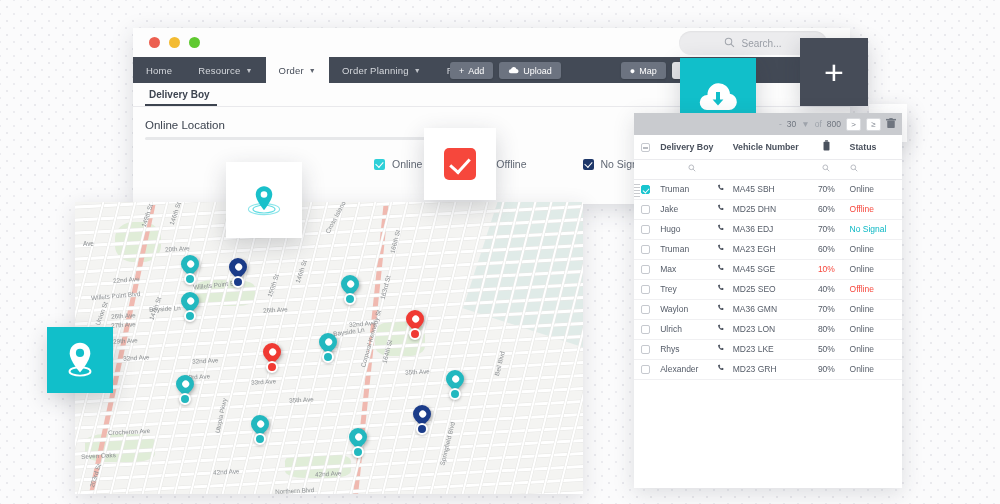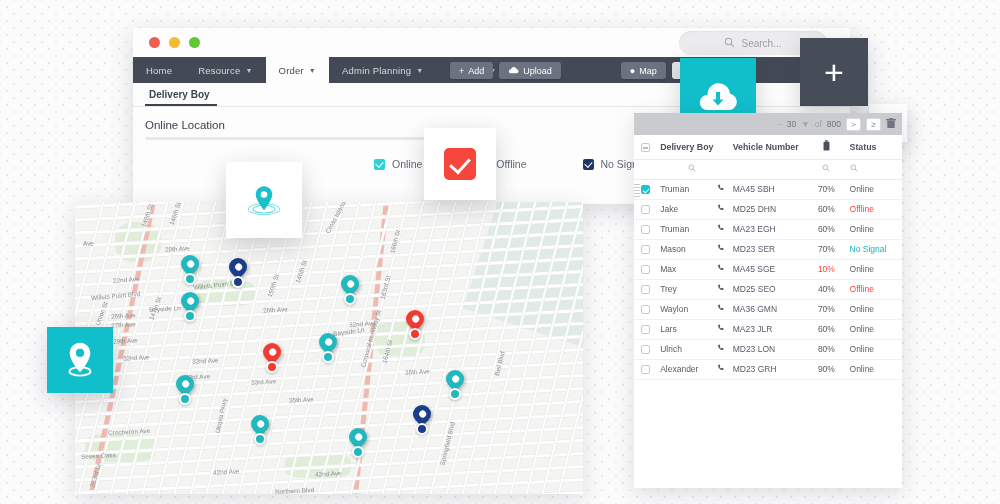--- a/index.html
+++ b/index.html
@@ -210,21 +210,21 @@
     </div>
     <div class="nav-item">
       <span>Resource</span>
       <span class="caret">▼</span>
     </div>
     <div class="nav-item active">
       <span>Order</span>
       <span class="caret">▼</span>
     </div>
     <div class="nav-item">
-      <span>Admin Planning</span>
+      <span>Order Planning</span>
       <span class="caret">▼</span>
     </div>
     <div class="nav-item">
       <span>Reports</span>
       <span class="caret">▼</span>
     </div>
     <div class="nav-item">
       <span>Admin</span>
       <span class="caret">▼</span>
     </div>
@@ -579,40 +579,40 @@
           <td class="col-name">Jake</td>
           <td class="col-phone"><svg width="8" height="8" viewBox="0 0 16 16">
               <path d="M3 1.8 5.2 1.2 6.6 4.3 5.2 5.4c.6 1.7 2 3.1 3.7 3.7l1.1-1.4 3.1 1.4-.6 2.2c-.2.7-.9 1-1.6.9C6.6 11.6 3.1 8.1 2.1 3.4c-.1-.7.2-1.4.9-1.6z" fill="#4a515d"></path>
             </svg></td>
           <td class="col-veh">MD25 DHN</td>
           <td class="col-bat">60%</td>
           <td class="col-status status-offline">Offline</td>
         </tr>
         <tr>
           <td class="col-chk"><span class="cbox"></span></td>
+          <td class="col-name">Hugo</td>
+          <td class="col-phone"><svg width="8" height="8" viewBox="0 0 16 16">
+              <path d="M3 1.8 5.2 1.2 6.6 4.3 5.2 5.4c.6 1.7 2 3.1 3.7 3.7l1.1-1.4 3.1 1.4-.6 2.2c-.2.7-.9 1-1.6.9C6.6 11.6 3.1 8.1 2.1 3.4c-.1-.7.2-1.4.9-1.6z" fill="#4a515d"></path>
+            </svg></td>
+          <td class="col-veh">MA36 EDJ</td>
+          <td class="col-bat">70%</td>
+          <td class="col-status status-nosignal">No Signal</td>
+        </tr>
+        <tr>
+          <td class="col-chk"><span class="cbox"></span></td>
           <td class="col-name">Truman</td>
           <td class="col-phone"><svg width="8" height="8" viewBox="0 0 16 16">
               <path d="M3 1.8 5.2 1.2 6.6 4.3 5.2 5.4c.6 1.7 2 3.1 3.7 3.7l1.1-1.4 3.1 1.4-.6 2.2c-.2.7-.9 1-1.6.9C6.6 11.6 3.1 8.1 2.1 3.4c-.1-.7.2-1.4.9-1.6z" fill="#4a515d"></path>
             </svg></td>
           <td class="col-veh">MA23 EGH</td>
           <td class="col-bat">60%</td>
           <td class="col-status status-online">Online</td>
         </tr>
         <tr>
           <td class="col-chk"><span class="cbox"></span></td>
-          <td class="col-name">Mason</td>
-          <td class="col-phone"><svg width="8" height="8" viewBox="0 0 16 16">
-              <path d="M3 1.8 5.2 1.2 6.6 4.3 5.2 5.4c.6 1.7 2 3.1 3.7 3.7l1.1-1.4 3.1 1.4-.6 2.2c-.2.7-.9 1-1.6.9C6.6 11.6 3.1 8.1 2.1 3.4c-.1-.7.2-1.4.9-1.6z" fill="#4a515d"></path>
-            </svg></td>
-          <td class="col-veh">MD23 SER</td>
-          <td class="col-bat">70%</td>
-          <td class="col-status status-nosignal">No Signal</td>
-        </tr>
-        <tr>
-          <td class="col-chk"><span class="cbox"></span></td>
           <td class="col-name">Max</td>
           <td class="col-phone"><svg width="8" height="8" viewBox="0 0 16 16">
               <path d="M3 1.8 5.2 1.2 6.6 4.3 5.2 5.4c.6 1.7 2 3.1 3.7 3.7l1.1-1.4 3.1 1.4-.6 2.2c-.2.7-.9 1-1.6.9C6.6 11.6 3.1 8.1 2.1 3.4c-.1-.7.2-1.4.9-1.6z" fill="#4a515d"></path>
             </svg></td>
           <td class="col-veh">MA45 SGE</td>
           <td class="col-bat bat-low">10%</td>
           <td class="col-status status-online">Online</td>
         </tr>
         <tr>
           <td class="col-chk"><span class="cbox"></span></td>
@@ -629,40 +629,40 @@
           <td class="col-name">Waylon</td>
           <td class="col-phone"><svg width="8" height="8" viewBox="0 0 16 16">
               <path d="M3 1.8 5.2 1.2 6.6 4.3 5.2 5.4c.6 1.7 2 3.1 3.7 3.7l1.1-1.4 3.1 1.4-.6 2.2c-.2.7-.9 1-1.6.9C6.6 11.6 3.1 8.1 2.1 3.4c-.1-.7.2-1.4.9-1.6z" fill="#4a515d"></path>
             </svg></td>
           <td class="col-veh">MA36 GMN</td>
           <td class="col-bat">70%</td>
           <td class="col-status status-online">Online</td>
         </tr>
         <tr>
           <td class="col-chk"><span class="cbox"></span></td>
-          <td class="col-name">Lars</td>
-          <td class="col-phone"><svg width="8" height="8" viewBox="0 0 16 16">
-              <path d="M3 1.8 5.2 1.2 6.6 4.3 5.2 5.4c.6 1.7 2 3.1 3.7 3.7l1.1-1.4 3.1 1.4-.6 2.2c-.2.7-.9 1-1.6.9C6.6 11.6 3.1 8.1 2.1 3.4c-.1-.7.2-1.4.9-1.6z" fill="#4a515d"></path>
-            </svg></td>
-          <td class="col-veh">MA23 JLR</td>
-          <td class="col-bat">60%</td>
-          <td class="col-status status-online">Online</td>
-        </tr>
-        <tr>
-          <td class="col-chk"><span class="cbox"></span></td>
           <td class="col-name">Ulrich</td>
           <td class="col-phone"><svg width="8" height="8" viewBox="0 0 16 16">
               <path d="M3 1.8 5.2 1.2 6.6 4.3 5.2 5.4c.6 1.7 2 3.1 3.7 3.7l1.1-1.4 3.1 1.4-.6 2.2c-.2.7-.9 1-1.6.9C6.6 11.6 3.1 8.1 2.1 3.4c-.1-.7.2-1.4.9-1.6z" fill="#4a515d"></path>
             </svg></td>
           <td class="col-veh">MD23 LON</td>
           <td class="col-bat">80%</td>
           <td class="col-status status-online">Online</td>
         </tr>
         <tr>
           <td class="col-chk"><span class="cbox"></span></td>
+          <td class="col-name">Rhys</td>
+          <td class="col-phone"><svg width="8" height="8" viewBox="0 0 16 16">
+              <path d="M3 1.8 5.2 1.2 6.6 4.3 5.2 5.4c.6 1.7 2 3.1 3.7 3.7l1.1-1.4 3.1 1.4-.6 2.2c-.2.7-.9 1-1.6.9C6.6 11.6 3.1 8.1 2.1 3.4c-.1-.7.2-1.4.9-1.6z" fill="#4a515d"></path>
+            </svg></td>
+          <td class="col-veh">MD23 LKE</td>
+          <td class="col-bat">50%</td>
+          <td class="col-status status-online">Online</td>
+        </tr>
+        <tr>
+          <td class="col-chk"><span class="cbox"></span></td>
           <td class="col-name">Alexander</td>
           <td class="col-phone"><svg width="8" height="8" viewBox="0 0 16 16">
               <path d="M3 1.8 5.2 1.2 6.6 4.3 5.2 5.4c.6 1.7 2 3.1 3.7 3.7l1.1-1.4 3.1 1.4-.6 2.2c-.2.7-.9 1-1.6.9C6.6 11.6 3.1 8.1 2.1 3.4c-.1-.7.2-1.4.9-1.6z" fill="#4a515d"></path>
             </svg></td>
           <td class="col-veh">MD23 GRH</td>
           <td class="col-bat">90%</td>
           <td class="col-status status-online">Online</td>
         </tr>
       </tbody>
   </table>

